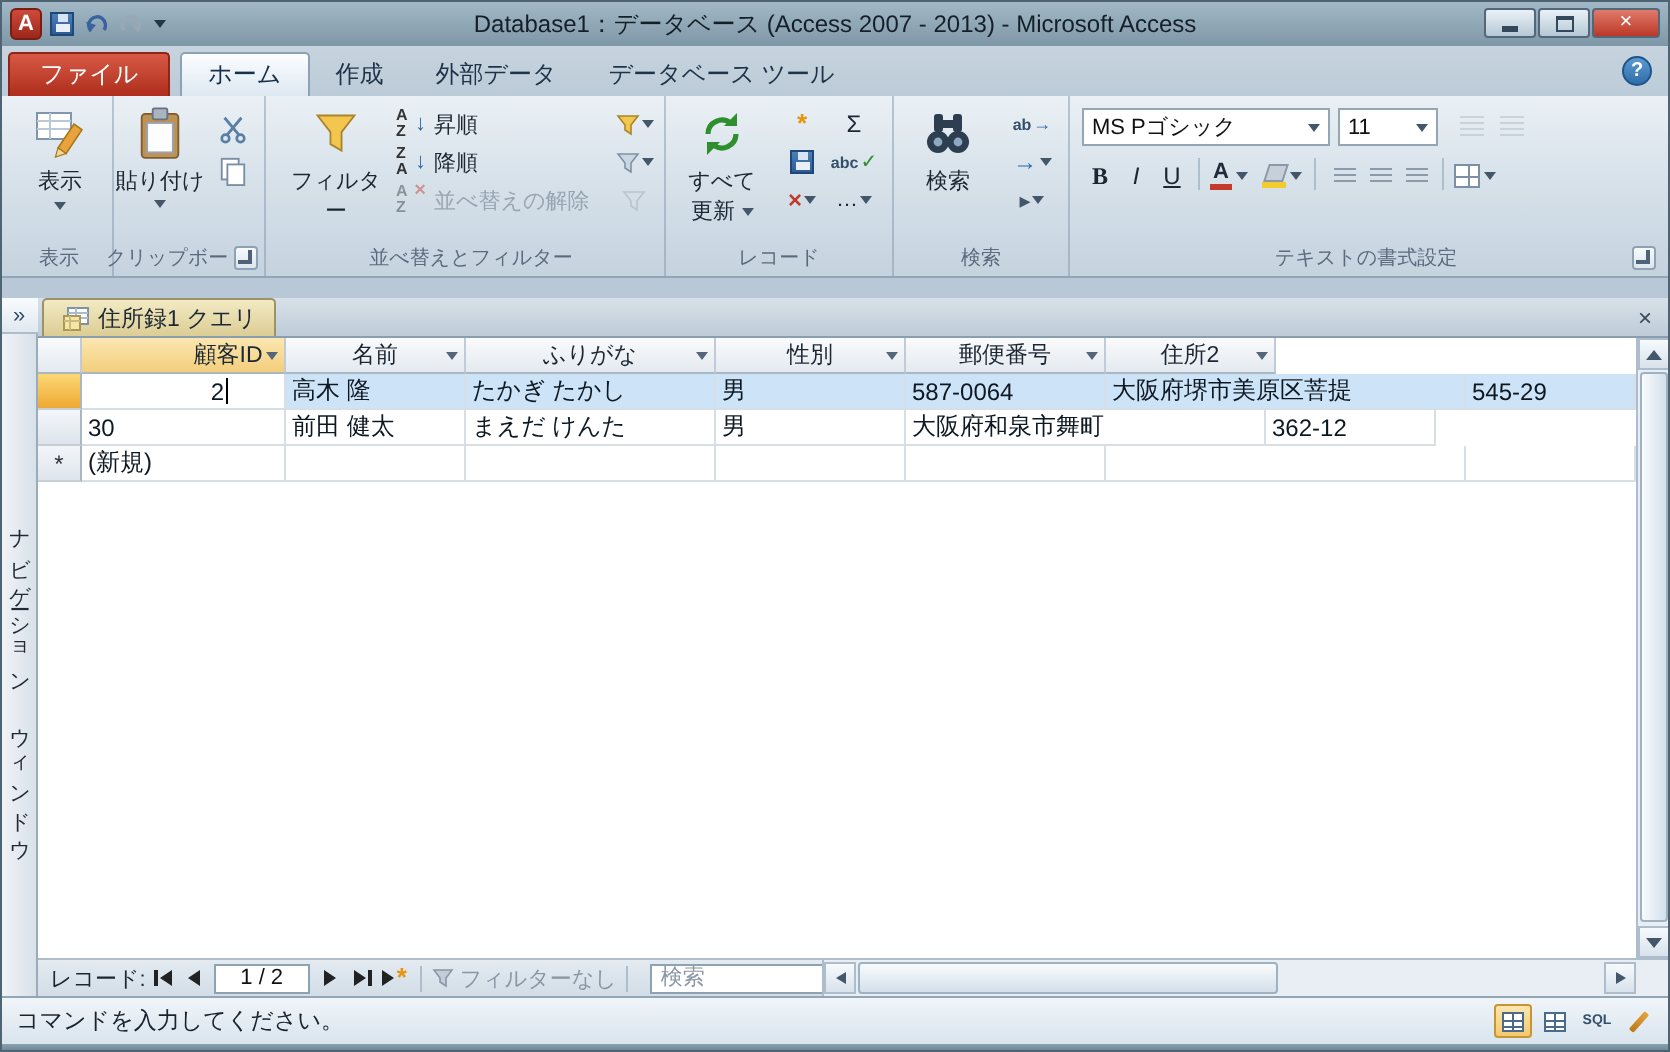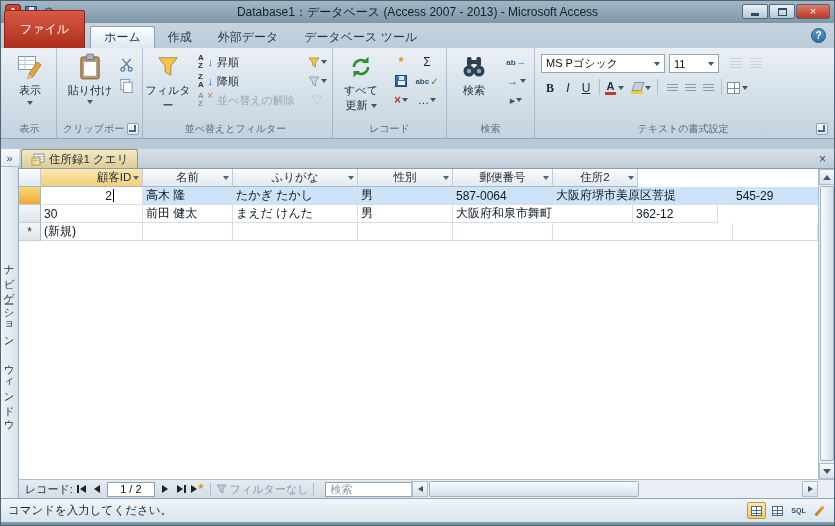--- a/index.html
+++ b/index.html
@@ -17,21 +17,21 @@
 .title{position:absolute;left:0;top:3px;width:100%;text-align:center;font-size:12px;color:#141F29;}
 .winbtns{position:absolute;right:4px;top:3px;display:flex;gap:1px;}
 .wbtn{width:26px;height:15px;border:1px solid #53677A;border-radius:2px;background:linear-gradient(#EAF1F6,#B5C8D5);display:flex;align-items:center;justify-content:center;color:#2A3A48;}
 .wbtn.close{background:linear-gradient(#E07A6B,#BC3826);color:#fff;width:34px;font-size:11px;line-height:1;}
 .minbar{width:8px;height:3px;background:#33485B;margin-top:6px;}
 .maxbox{width:9px;height:8px;border:1px solid #33485B;border-top:2px solid #33485B;background:transparent;}
 .smallcaret{width:0;height:0;border-left:3px solid transparent;border-right:3px solid transparent;border-top:4px solid #24384A;}
 
 
 .tabstrip{position:absolute;left:0;top:22px;width:100%;height:25px;background:linear-gradient(#C7D4DF,#BCCBD8);display:flex;align-items:flex-end;padding-left:3px;}
-.ftab{height:38px;padding:0 15px;background:linear-gradient(#D75A45,#AE2D1C);color:#fff;font-size:12px;display:flex;align-items:center;border:1px solid #8E2517;border-bottom:none;border-radius:2.5px 2.5px 0 0;margin-right:5px;}
+.ftab{height:22px;padding:0 15px;background:linear-gradient(#D75A45,#AE2D1C);color:#fff;font-size:12px;display:flex;align-items:center;border:1px solid #8E2517;border-bottom:none;border-radius:2.5px 2.5px 0 0;margin-right:5px;}
 .rtab{height:22px;padding:0 13px;font-size:12px;color:#1F3348;display:flex;align-items:center;}
 .rtab.active{background:linear-gradient(#FDFEFF,#EDF3F8 45%,#DEE8F1);border:1px solid #8DA3B5;border-bottom:none;border-radius:2.5px 2.5px 0 0;color:#17304E;}
 .helpbtn{position:absolute;right:8px;top:5px;width:15px;height:15px;border-radius:50%;background:linear-gradient(#5C9BD1,#2E6DA8);color:#fff;font-size:10px;font-weight:bold;display:flex;align-items:center;justify-content:center;border:1px solid #1F5488;}
 
 
 .ribbon{position:absolute;left:0;top:47px;width:100%;height:91px;background:linear-gradient(#EAF0F5,#D4DFE8 55%,#C5D3DF);border-bottom:1px solid #93A6B6;}
 .rgroup{position:absolute;top:0;height:90px;border-right:1px solid rgba(125,145,165,.45);}
 .glabel{position:absolute;bottom:2px;left:0;width:100%;text-align:center;font-size:10px;color:#5A6B7E;white-space:nowrap;}
 .bigbtn{position:absolute;display:flex;flex-direction:column;align-items:center;font-size:11px;color:#1C2733;text-align:center;}
 .bigbtn .bicon{height:32px;display:flex;align-items:center;justify-content:center;}
@@ -200,21 +200,21 @@
             <path d="M12 21 L20 9 l4 2.8 L16 23.8 Z" fill="#E8A33D" stroke="#A87718" stroke-width="0.8"></path>
             <path d="M12 21 l4 2.8 l-5.3 1.7 Z" fill="#F3D9A0" stroke="#A87718" stroke-width="0.6"></path>
           </svg>
         </span>
         <span>表示</span>
         <span class="caret" style="margin-top:3px;"></span>
       </div>
       <div class="glabel">表示</div>
     </div>
 
-    <div class="rgroup" style="left:62px;width:80px;">
+    <div class="rgroup" style="left:52px;width:80px;">
       <div class="bigbtn" style="left:4px;top:3px;width:46px;">
         <span class="bicon">
           <svg width="22" height="28" viewBox="0 0 24 30">
             <rect x="2" y="4" width="20" height="24" rx="2" fill="#BD9257" stroke="#7E5C2E"></rect>
             <rect x="8" y="1" width="8" height="6" rx="1" fill="#AAB4BE" stroke="#667080"></rect>
             <rect x="5" y="9" width="14" height="16" fill="#FDFDFD" stroke="#98A4B0"></rect>
           </svg>
         </span>
         <span>貼り付け</span>
         <span class="caret" style="margin-top:2px;"></span>

